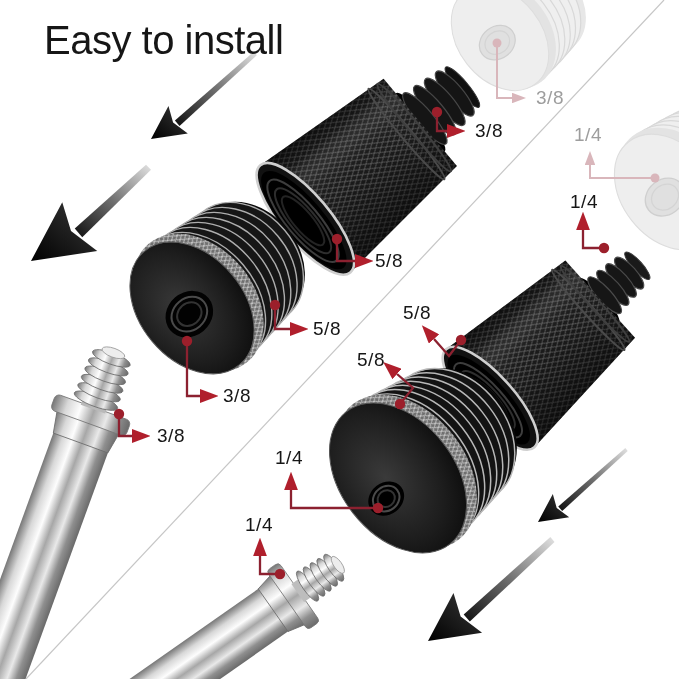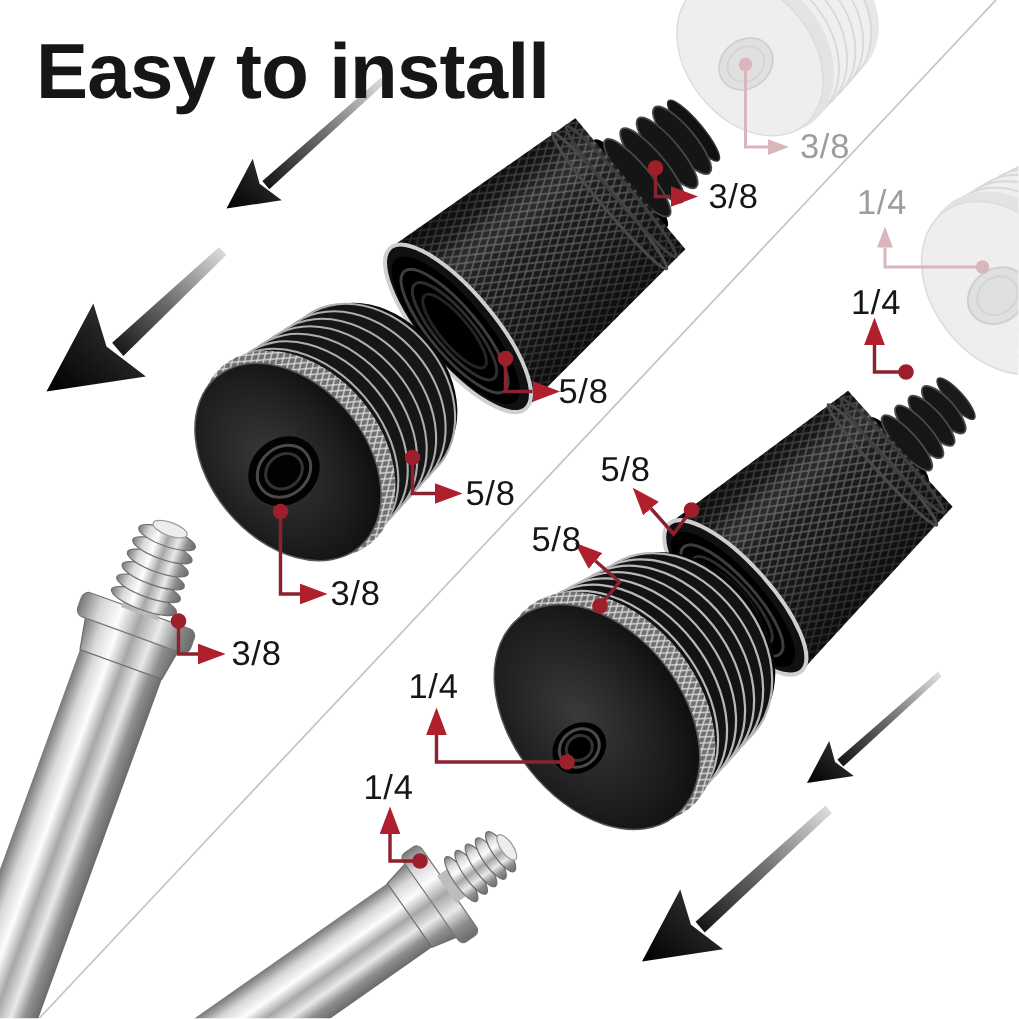--- a/index.html
+++ b/index.html
@@ -3,27 +3,27 @@
 <meta charset="utf-8">
 <style>
   html,body{margin:0;padding:0;background:#fff;}
   #stage{
     position:relative;width:679px;height:679px;overflow:hidden;
     background:var(--background,#ffffff);
     font-family:"Liberation Sans",sans-serif;
   }
   #scene{position:absolute;left:0;top:0;}
   .headline{
-    position:absolute;left:24px;top:18px;
-    font-size:52px;font-weight:700;letter-spacing:-0.5px;
+    position:absolute;left:44px;top:18px;
+    font-size:40px;font-weight:400;letter-spacing:-0.5px;
     color:var(--ink,#161616);
   }
   .lbl{
     position:absolute;transform:translate(-50%,-50%);
-    font-size:23px;font-weight:500;letter-spacing:.5px;
+    font-size:19px;font-weight:500;letter-spacing:.5px;
     color:var(--ink,#161616);white-space:nowrap;
   }
   .lbl.ghost{color:var(--ghost-text,#9d9d9d);font-weight:400;}
   
   .lb1{left:489px;top:131px;}  .lb2{left:389px;top:261px;}
   .lb3{left:550px;top:98px;}   .lb4{left:588px;top:135px;}
   .lb5{left:584px;top:202px;}  .lb6{left:417px;top:313px;}
   .lb7{left:327px;top:329px;}  .lb8{left:237px;top:396px;}
   .lb9{left:171px;top:436px;}  .lb10{left:371px;top:360px;}
   .lb11{left:289px;top:458px;} .lb12{left:259px;top:525px;}

